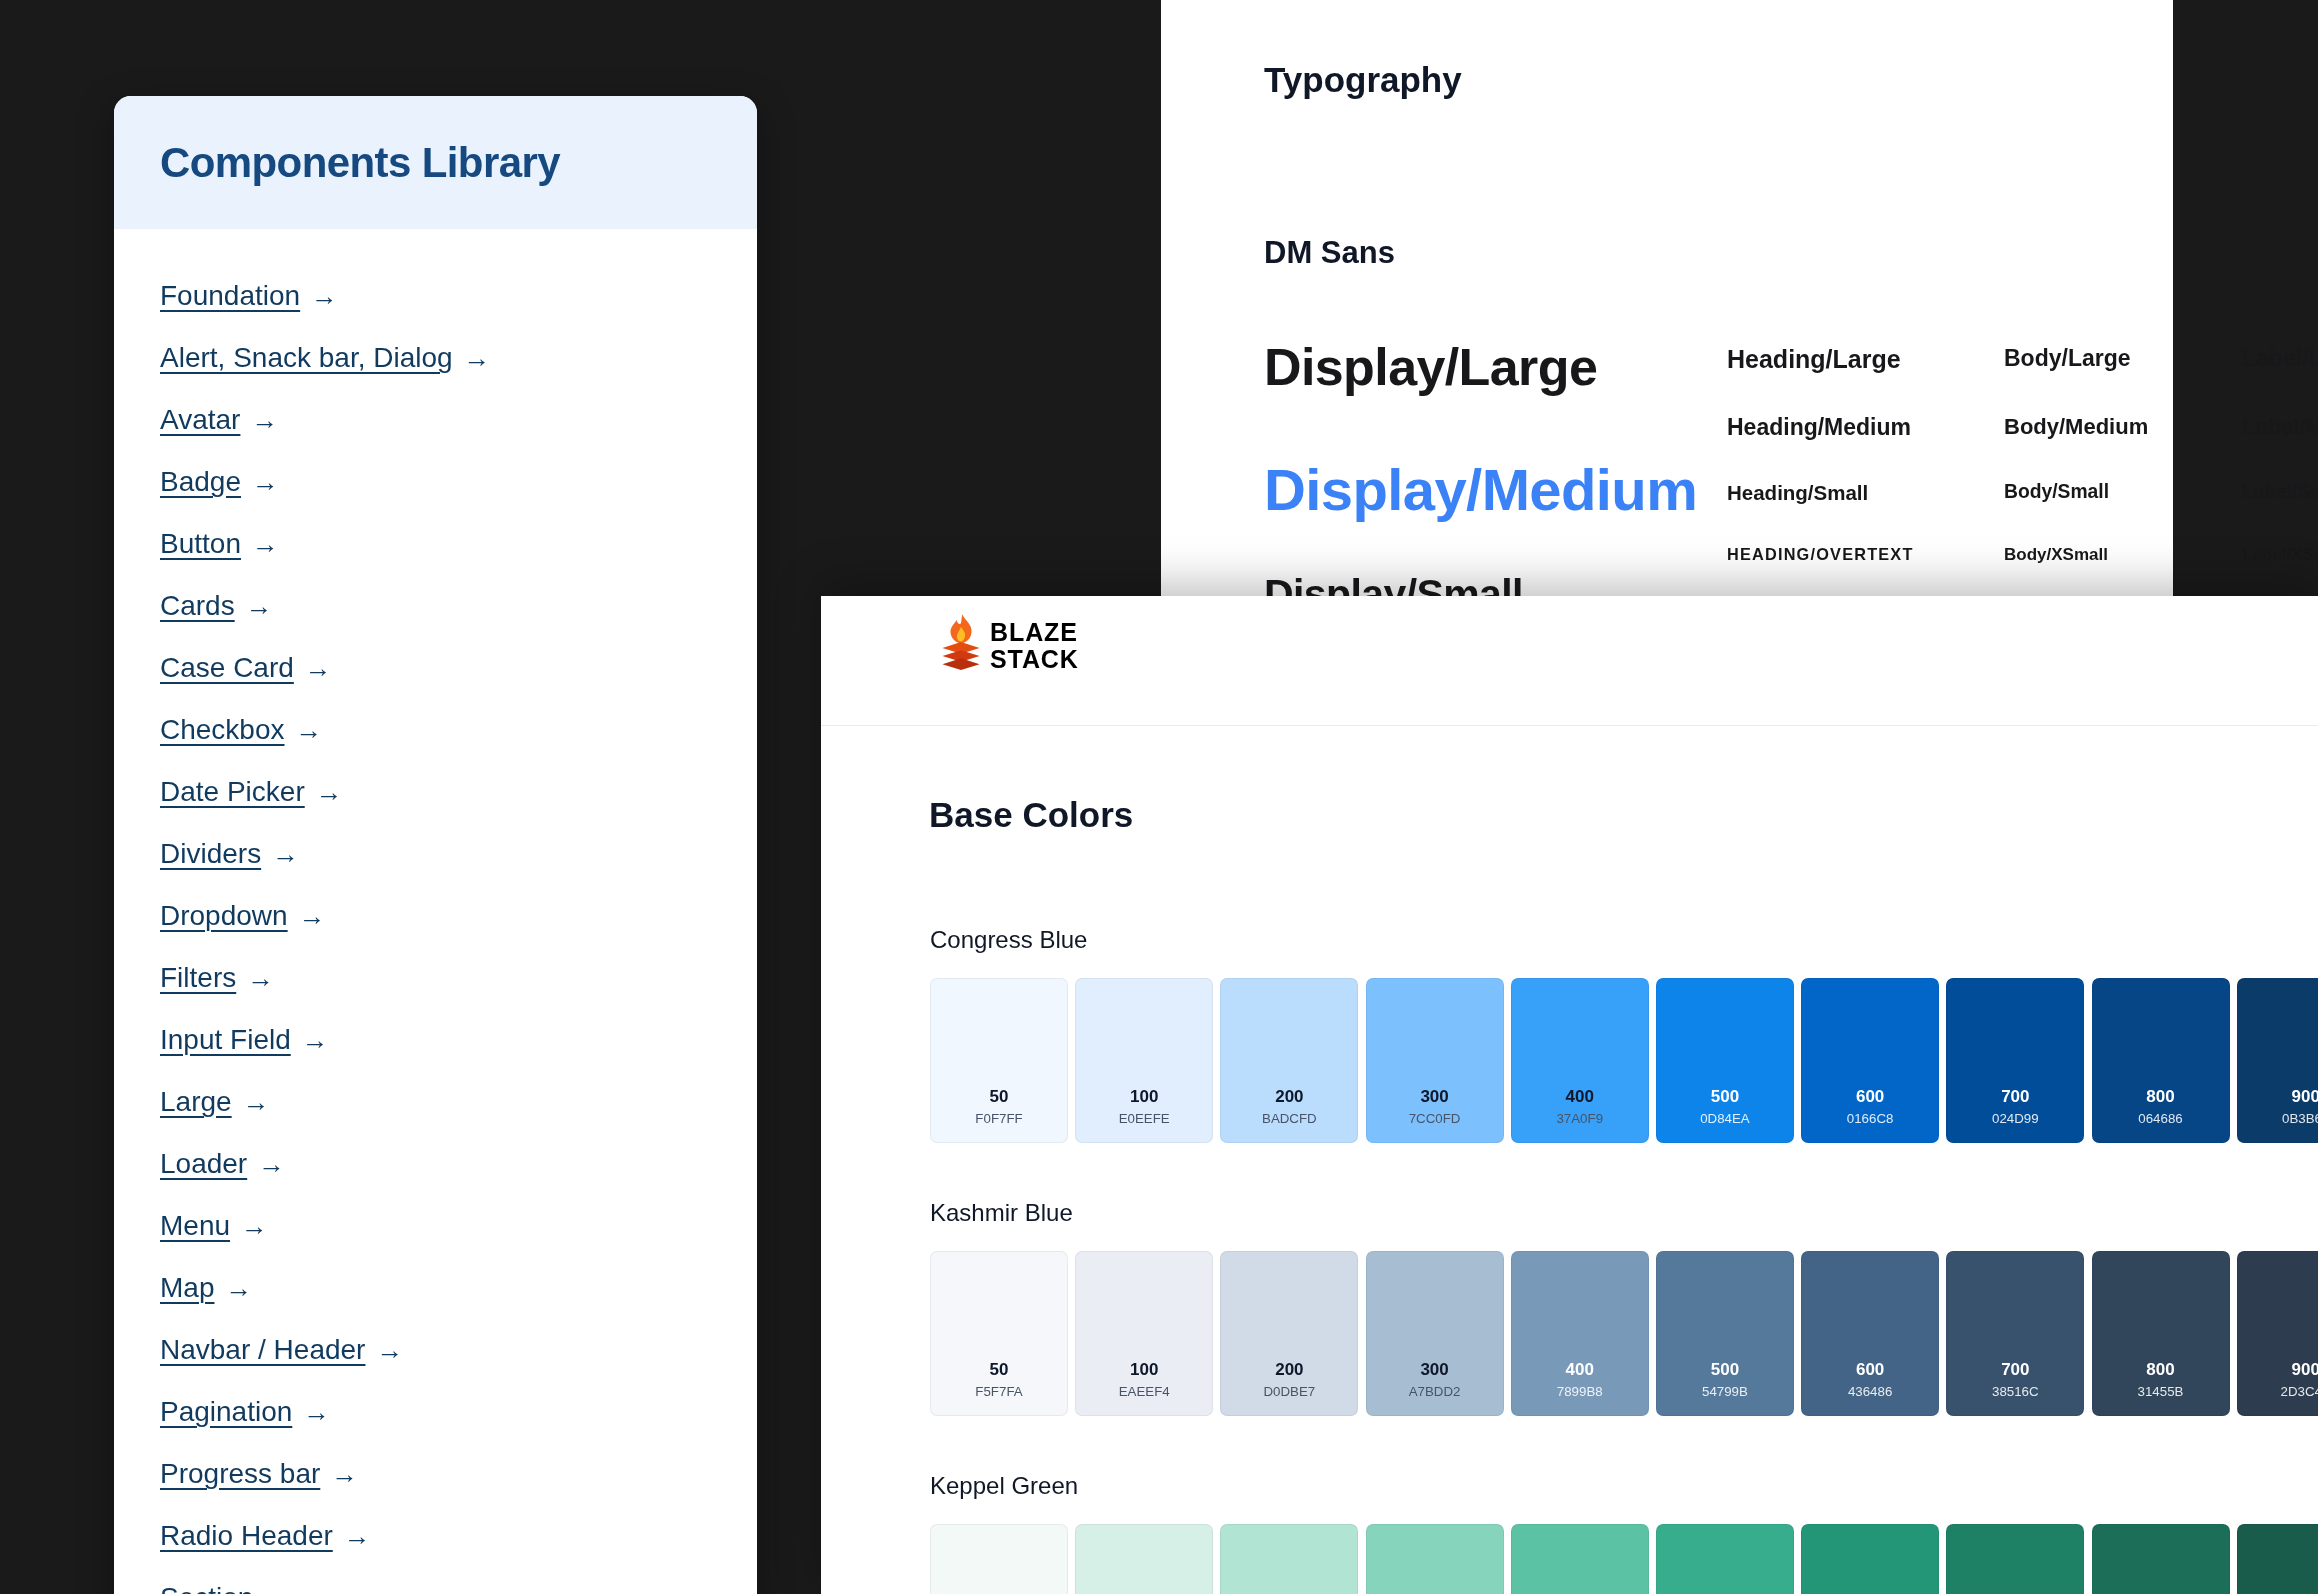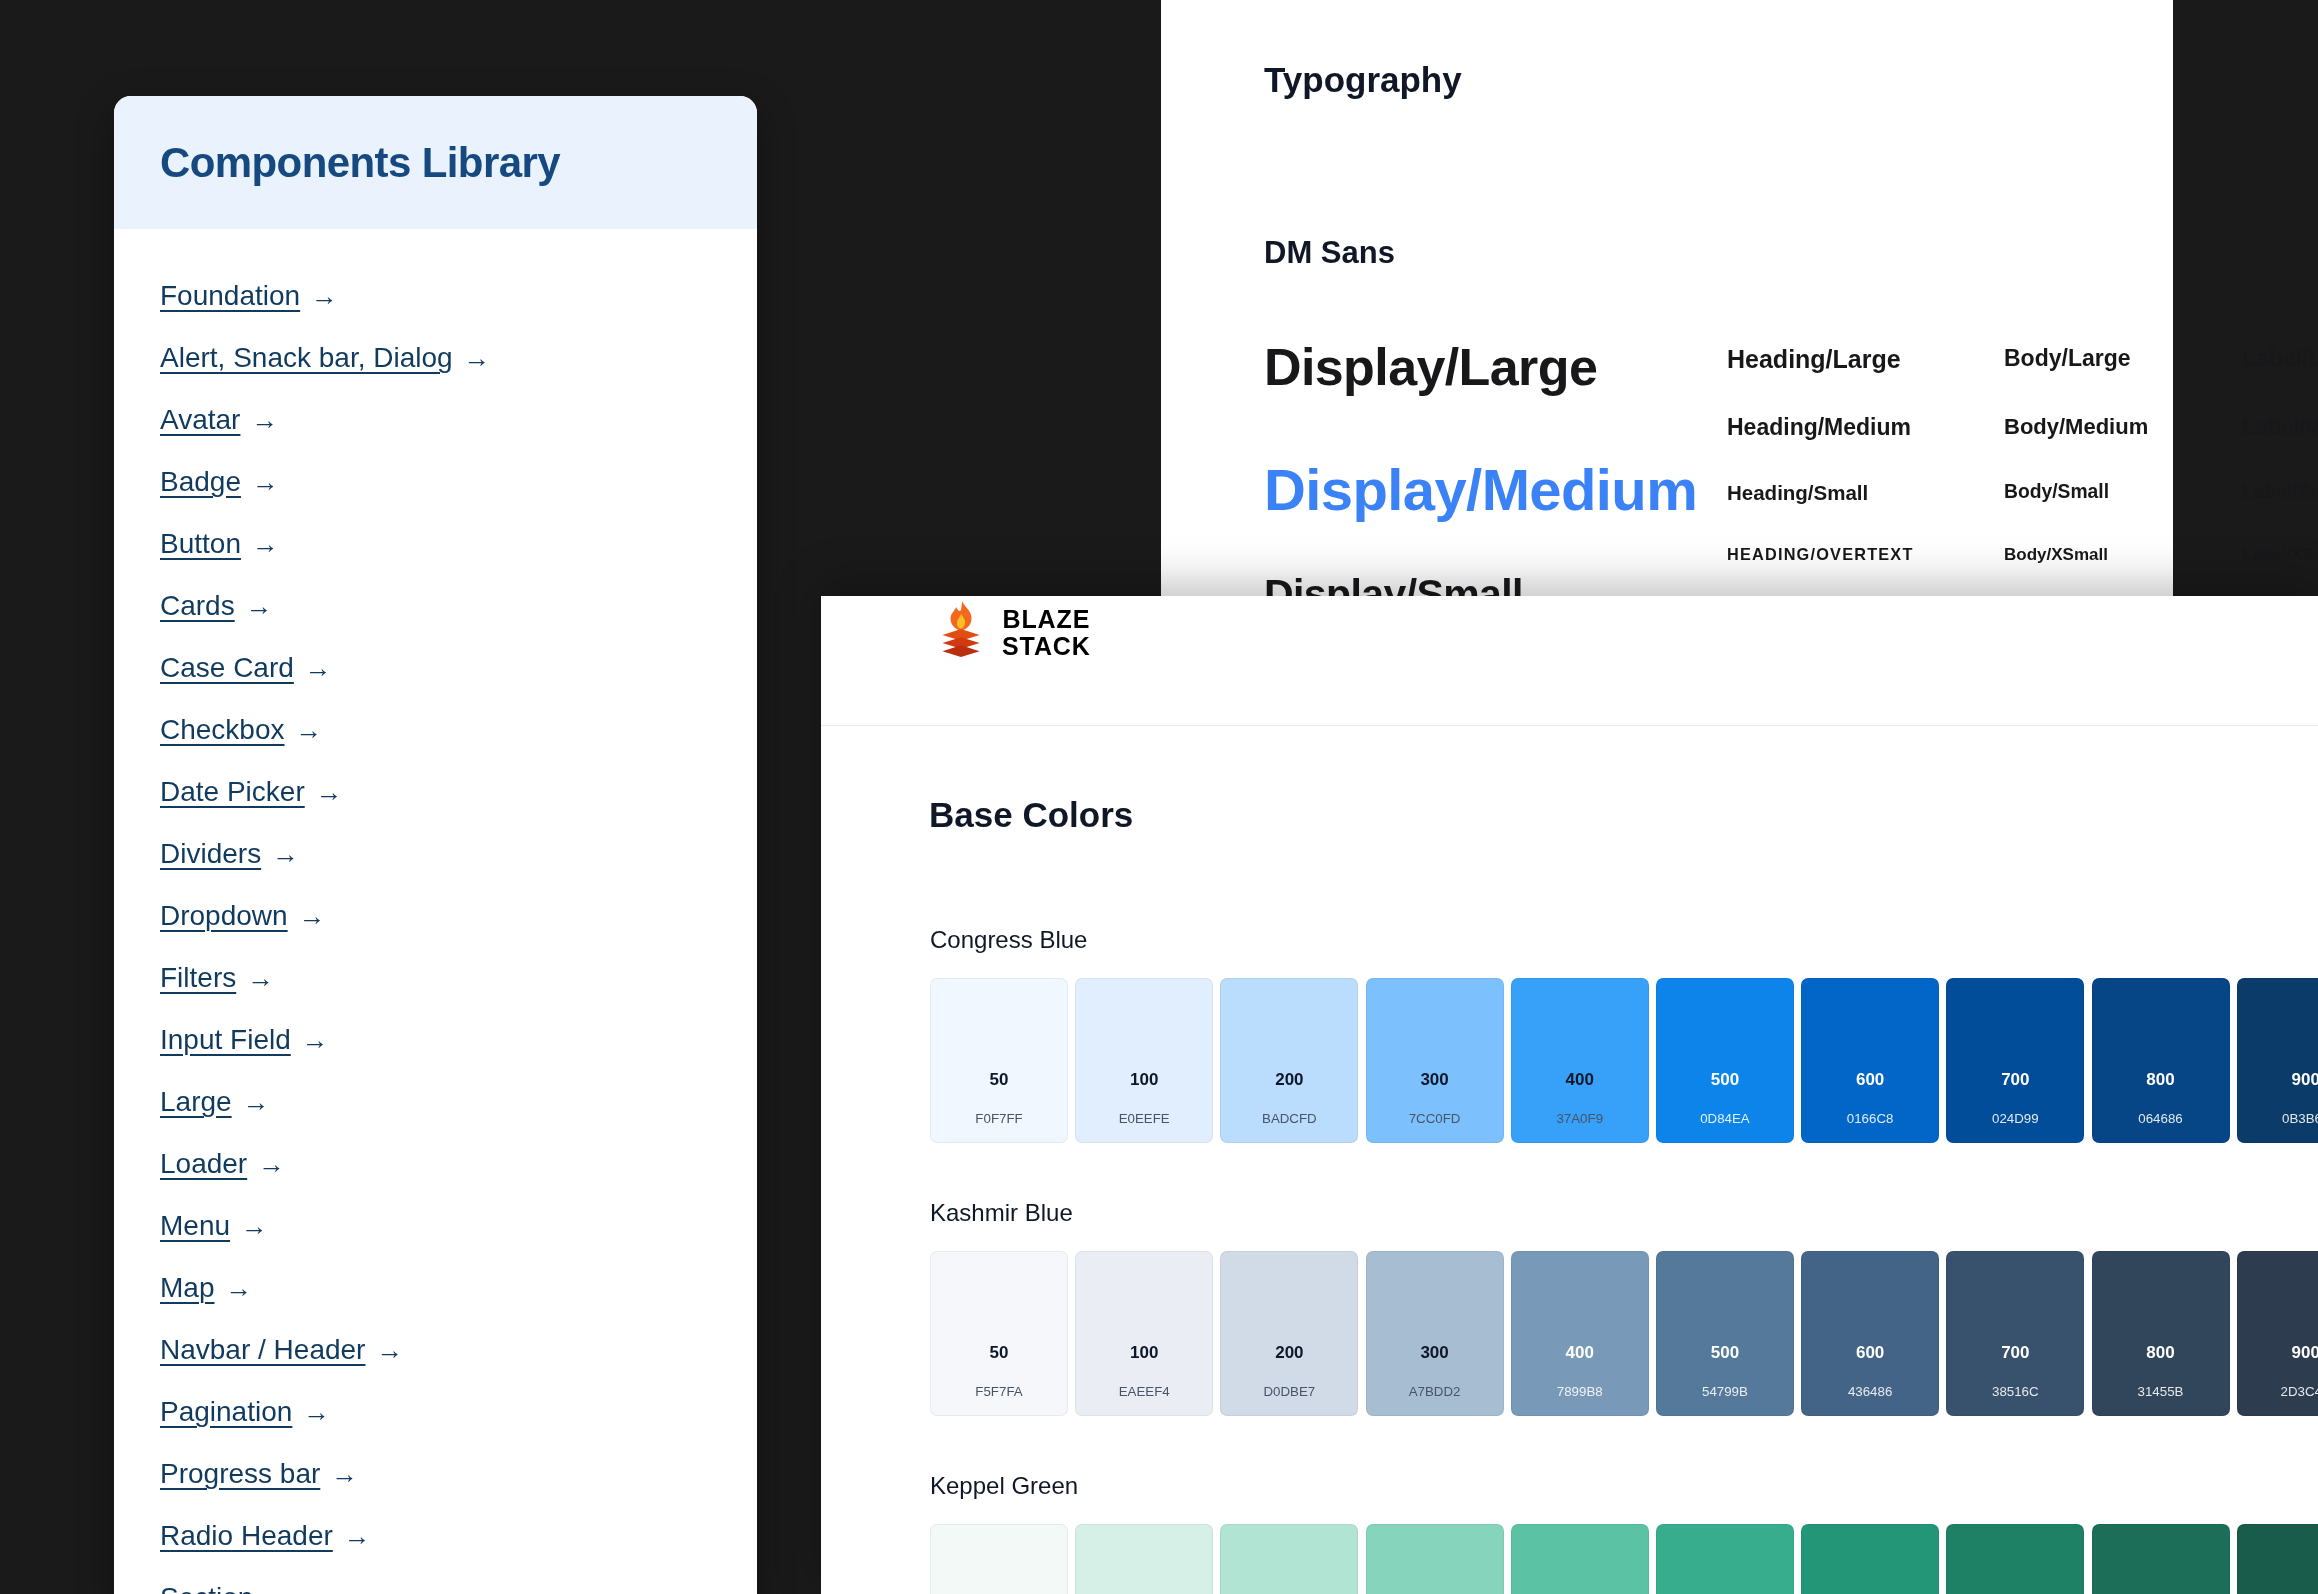--- a/index.html
+++ b/index.html
@@ -22,32 +22,32 @@
   .typo-title{position:absolute;left:103px;top:60px;font-size:35px;font-weight:700;color:#101828;}
   .typo-font{position:absolute;left:103px;top:235px;font-size:31px;font-weight:700;color:#101828;}
   .display-large{position:absolute;left:103px;top:337px;font-size:52px;font-weight:700;color:#18181B;letter-spacing:-0.6px;}
   .display-medium{position:absolute;left:103px;top:456px;font-size:58px;font-weight:700;color:#3b82f6;letter-spacing:-0.6px;}
   .display-small{position:absolute;left:103px;top:571px;font-size:41px;font-weight:700;color:#18181B;letter-spacing:-0.6px;}
   .typo-style{position:absolute;font-weight:700;color:#18181B;white-space:nowrap;}
 
   
   .colors-panel{position:absolute;left:821px;top:596px;width:1498px;height:998px;background:#FFFFFF;
                 z-index:3;overflow:hidden;box-shadow:0 -12px 42px rgba(0,0,0,.25);}
-  .logo{position:absolute;left:111px;top:4px;display:flex;align-items:center;gap:12px;text-align:center;}
+  .logo{position:absolute;left:111px;top:17px;display:flex;align-items:center;gap:0;}
   .logo-text{font-size:25px;font-weight:800;line-height:26.6px;letter-spacing:0.9px;color:#000000;}
   .divider{position:absolute;left:0;top:129px;width:100%;height:1.2px;background:#E7EAEE;}
   .bc-title{position:absolute;left:108px;top:199px;font-size:35px;font-weight:700;color:#101828;}
   .palettes{position:absolute;left:109px;top:330px;}
   .palette-name{font-size:24px;color:#101828;margin-bottom:24px;line-height:28px;}
   .swatch-row{display:flex;gap:7.2px;margin-bottom:56px;}
   .swatch{width:138px;height:165px;flex:0 0 138px;border-radius:7.2px;display:flex;flex-direction:column;
           justify-content:flex-end;align-items:center;padding-bottom:15.7px;box-sizing:border-box;
           border:0.6px solid rgba(16,24,40,0.06);}
   .swatch-step{font-size:17px;font-weight:600;}
-  .swatch-hex{font-size:13.3px;margin-top:21px;}
+  .swatch-hex{font-size:13.3px;margin-top:4px;}
   .swatch.dark-text .swatch-step{color:#0f172a;margin-top:35px;}
   .swatch.dark-text .swatch-hex{color:#475467;}
   .swatch.light-text .swatch-step{color:#FFFFFF;}
   .swatch.light-text .swatch-hex{color:rgba(255,255,255,0.88);}
 </style>
 </head>
 <body>
 
 <div class="canvas">
 

